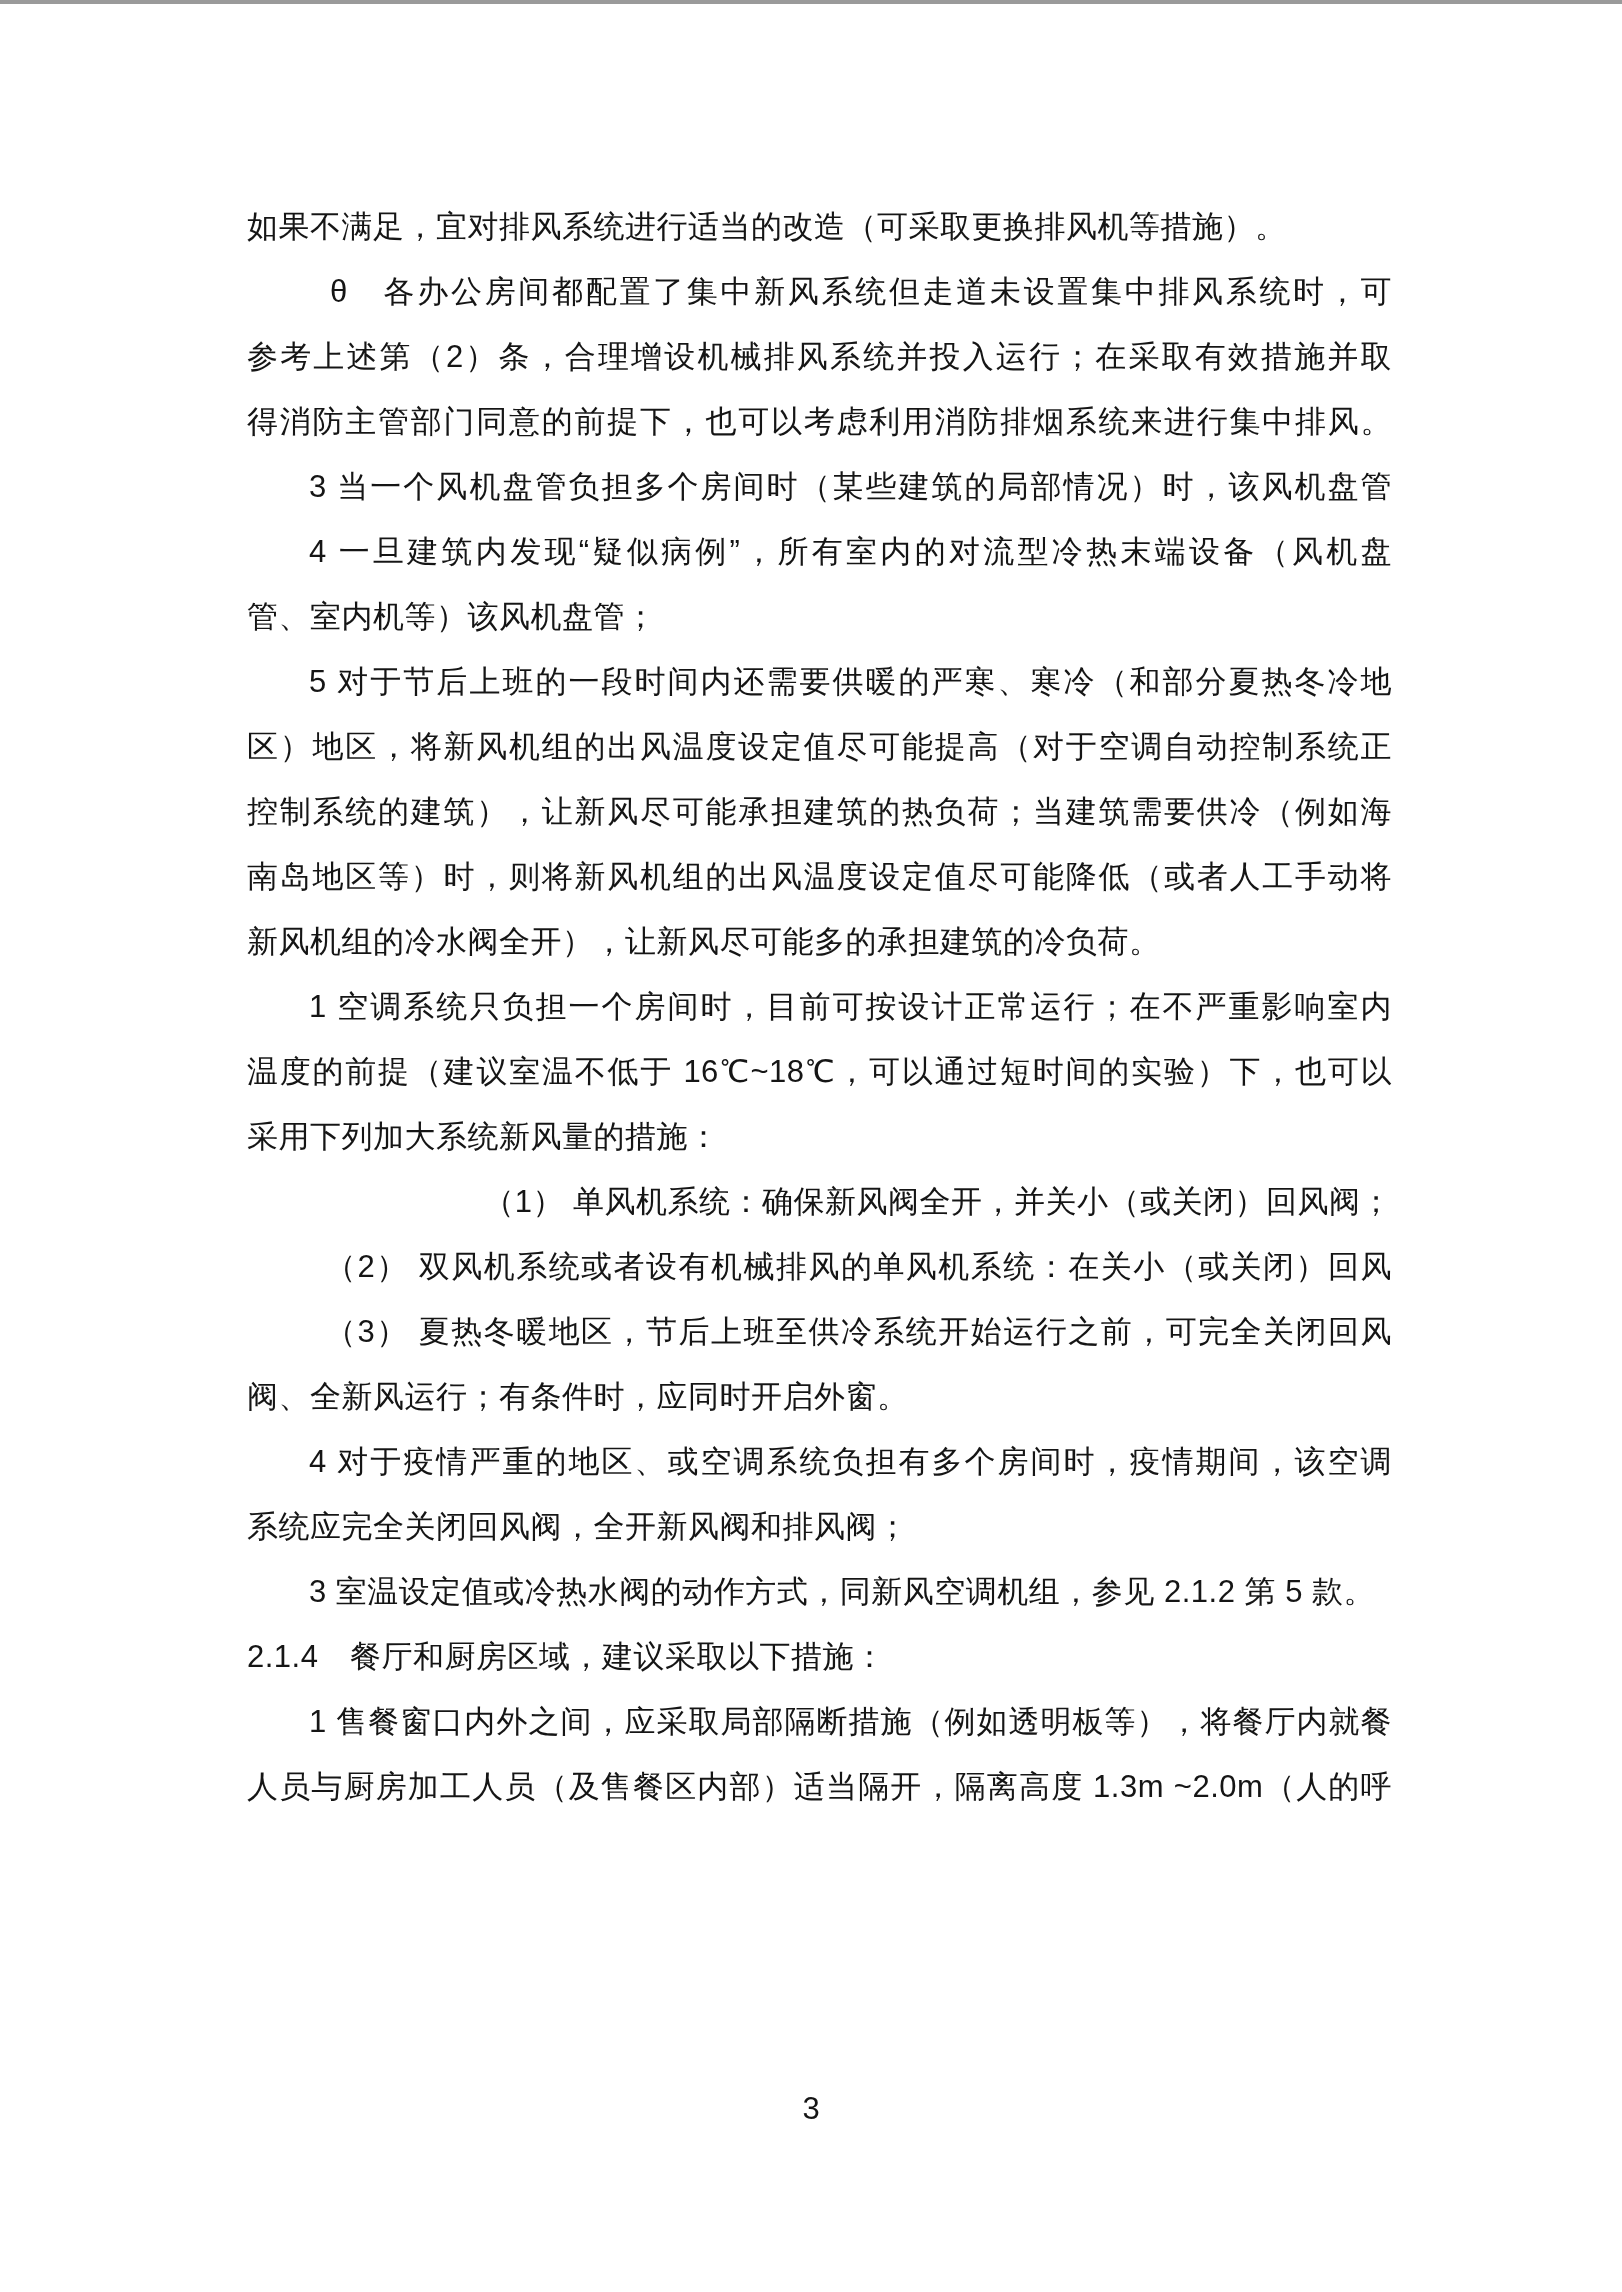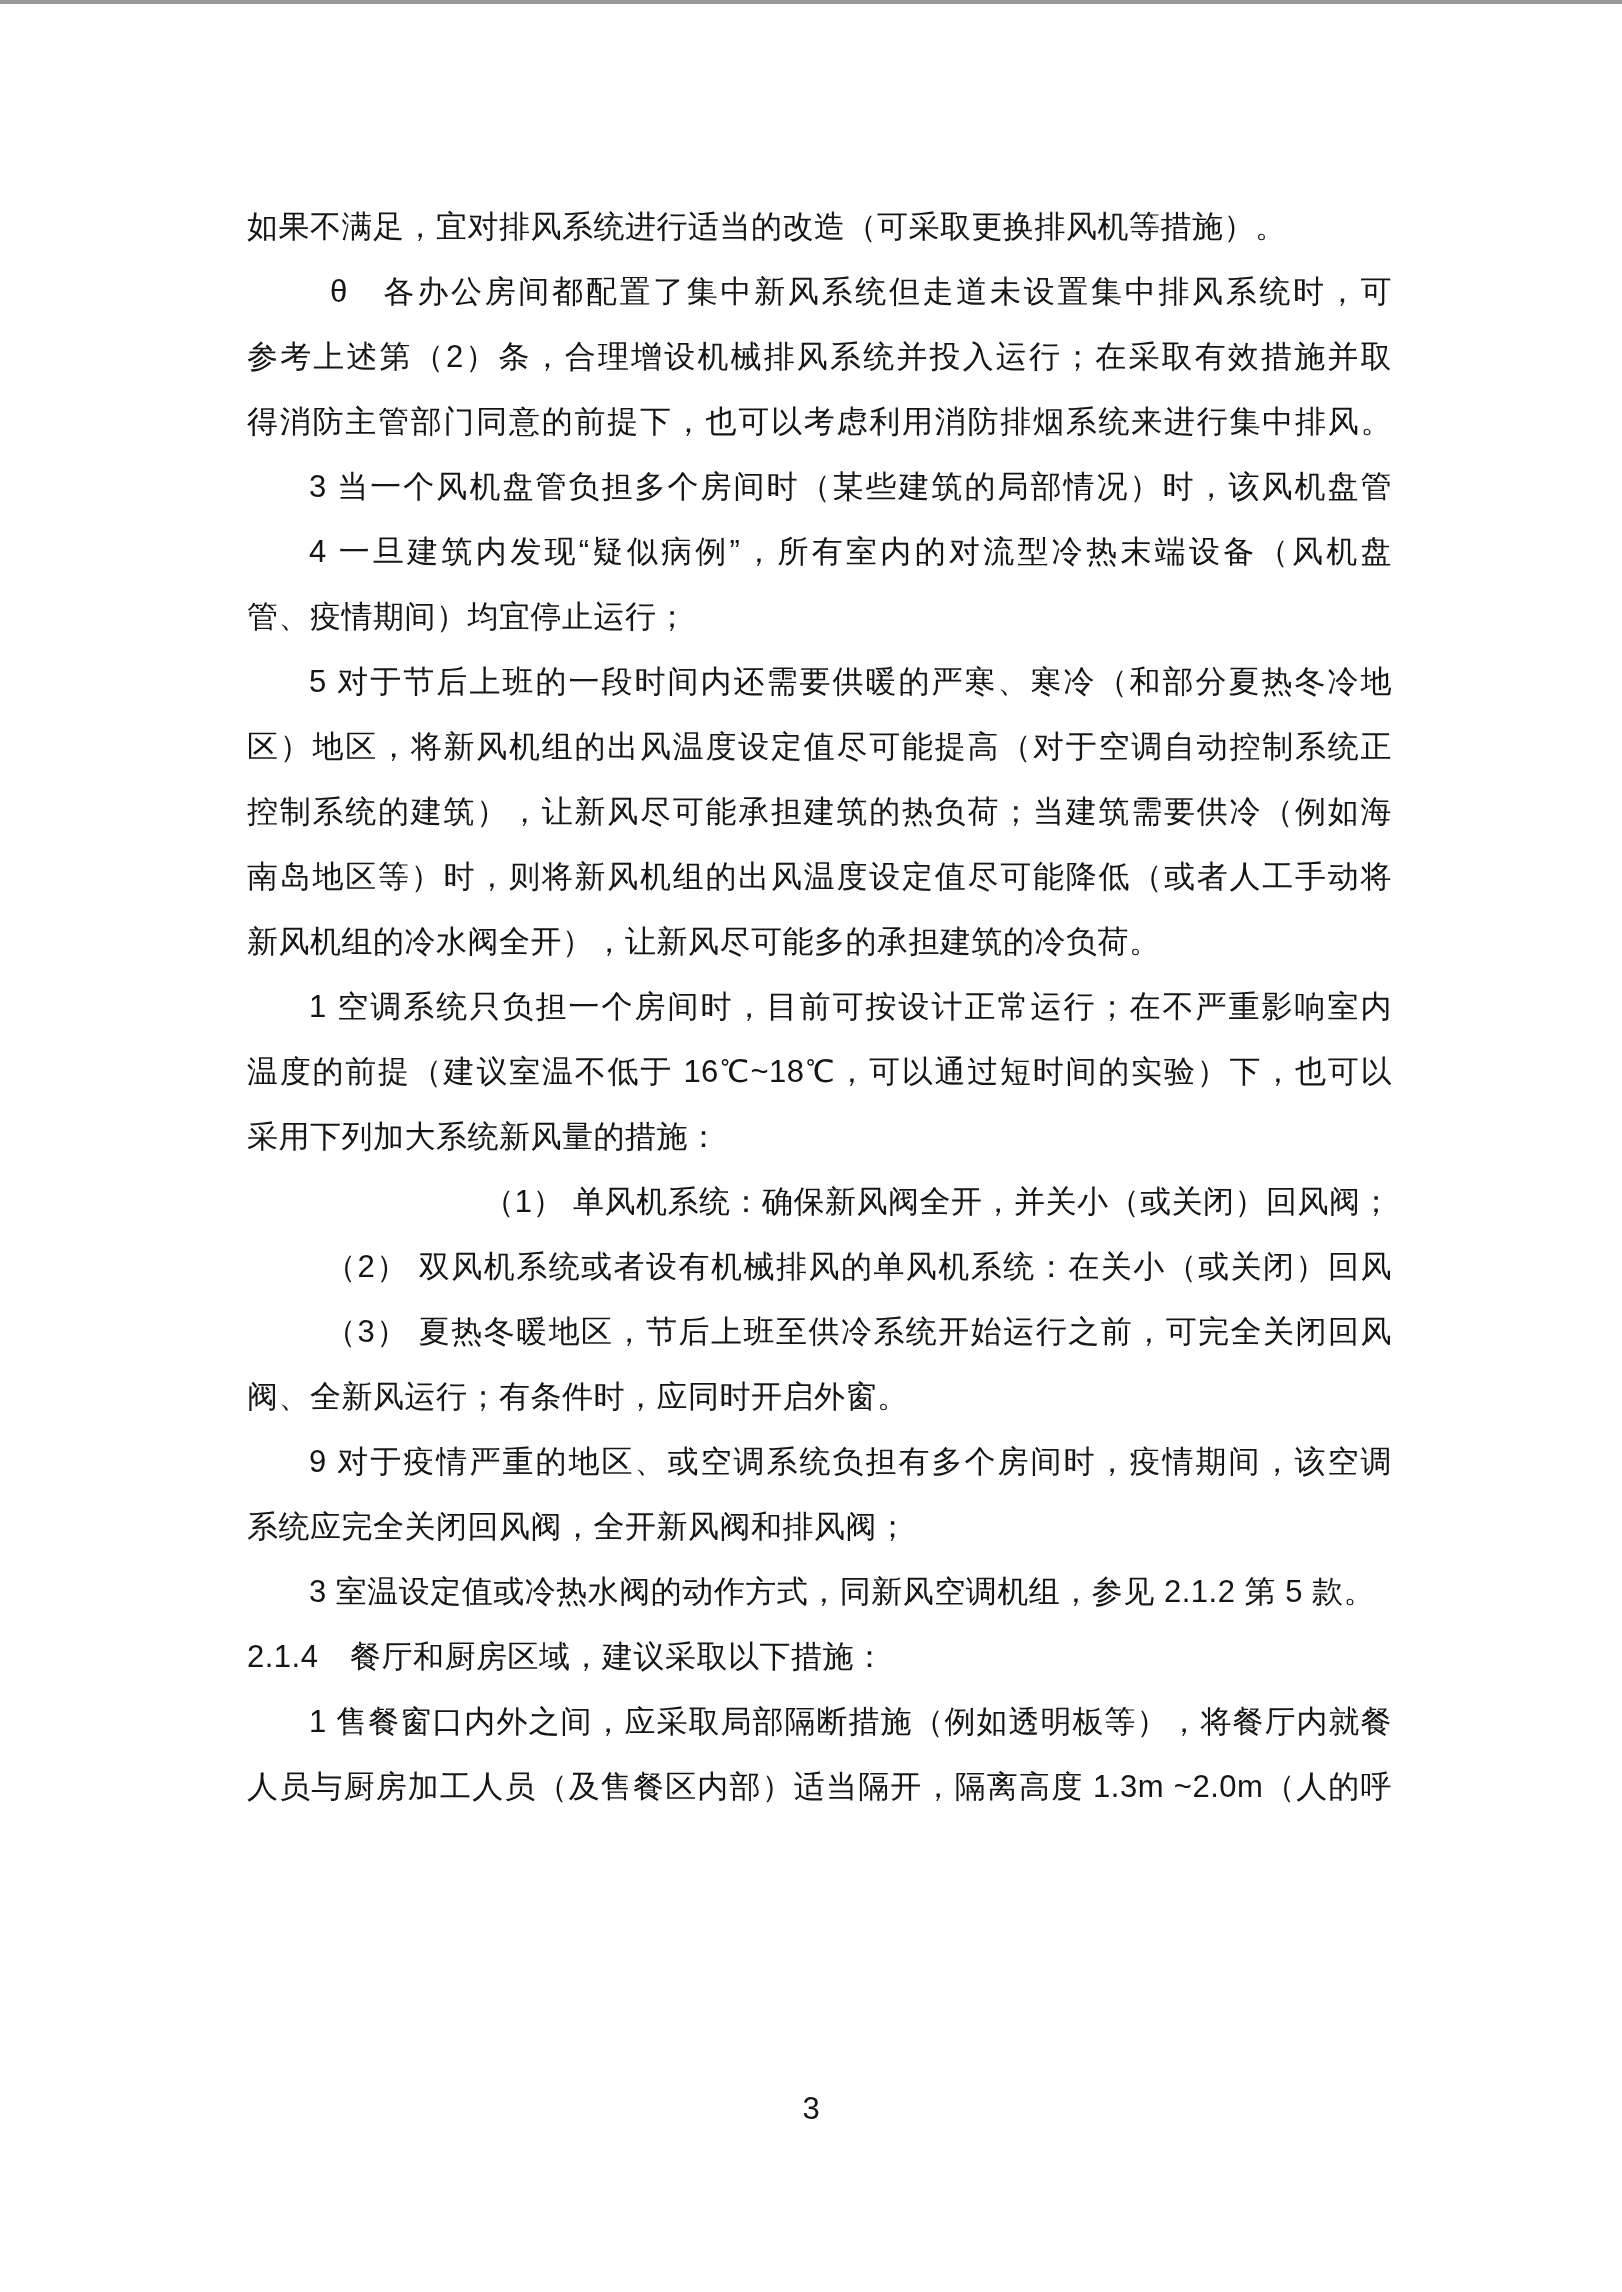--- a/index.html
+++ b/index.html
@@ -59,34 +59,34 @@
 <body>
 
 <div class="page">
   <div class="doc-body" id="doc-body">
       <div class="line indent-none">如果不满足，宜对排风系统进行适当的改造（可采取更换排风机等措施）。</div>
       <div class="line indent-theta justify">θ　各办公房间都配置了集中新风系统但走道未设置集中排风系统时，可</div>
       <div class="line indent-none justify">参考上述第（2）条，合理增设机械排风系统并投入运行；在采取有效措施并取</div>
       <div class="line indent-none justify">得消防主管部门同意的前提下，也可以考虑利用消防排烟系统来进行集中排风。</div>
       <div class="line indent-num justify">3 当一个风机盘管负担多个房间时（某些建筑的局部情况）时，该风机盘管</div>
       <div class="line indent-num justify">4 一旦建筑内发现“疑似病例”，所有室内的对流型冷热末端设备（风机盘</div>
-      <div class="line indent-none">管、疫情期间）均宜停止运行；</div>
+      <div class="line indent-none">管、室内机等）该风机盘管；</div>
       <div class="line indent-num justify">5 对于节后上班的一段时间内还需要供暖的严寒、寒冷（和部分夏热冬冷地</div>
       <div class="line indent-none justify">区）地区，将新风机组的出风温度设定值尽可能提高（对于空调自动控制系统正</div>
       <div class="line indent-none justify">控制系统的建筑），让新风尽可能承担建筑的热负荷；当建筑需要供冷（例如海</div>
       <div class="line indent-none justify">南岛地区等）时，则将新风机组的出风温度设定值尽可能降低（或者人工手动将</div>
       <div class="line indent-none">新风机组的冷水阀全开），让新风尽可能多的承担建筑的冷负荷。</div>
       <div class="line indent-num justify">1 空调系统只负担一个房间时，目前可按设计正常运行；在不严重影响室内</div>
       <div class="line indent-none justify">温度的前提（建议室温不低于 16℃~18℃，可以通过短时间的实验）下，也可以</div>
       <div class="line indent-none">采用下列加大系统新风量的措施：</div>
       <div class="line indent-list">（1） 单风机系统：确保新风阀全开，并关小（或关闭）回风阀；</div>
       <div class="line indent-list justify">（2） 双风机系统或者设有机械排风的单风机系统：在关小（或关闭）回风</div>
       <div class="line indent-list justify">（3） 夏热冬暖地区，节后上班至供冷系统开始运行之前，可完全关闭回风</div>
       <div class="line indent-none">阀、全新风运行；有条件时，应同时开启外窗。</div>
-      <div class="line indent-num justify">9 对于疫情严重的地区、或空调系统负担有多个房间时，疫情期间，该空调</div>
+      <div class="line indent-num justify">4 对于疫情严重的地区、或空调系统负担有多个房间时，疫情期间，该空调</div>
       <div class="line indent-none">系统应完全关闭回风阀，全开新风阀和排风阀；</div>
       <div class="line indent-num">3 室温设定值或冷热水阀的动作方式，同新风空调机组，参见 2.1.2 第 5 款。</div>
       <div class="line indent-none heading">2.1.4　餐厅和厨房区域，建议采取以下措施：</div>
       <div class="line indent-num justify">1 售餐窗口内外之间，应采取局部隔断措施（例如透明板等），将餐厅内就餐</div>
       <div class="line indent-none justify">人员与厨房加工人员（及售餐区内部）适当隔开，隔离高度 1.3m ~2.0m（人的呼</div>
     </div>
   <div class="page-number">3</div>
 </div>
 
 

